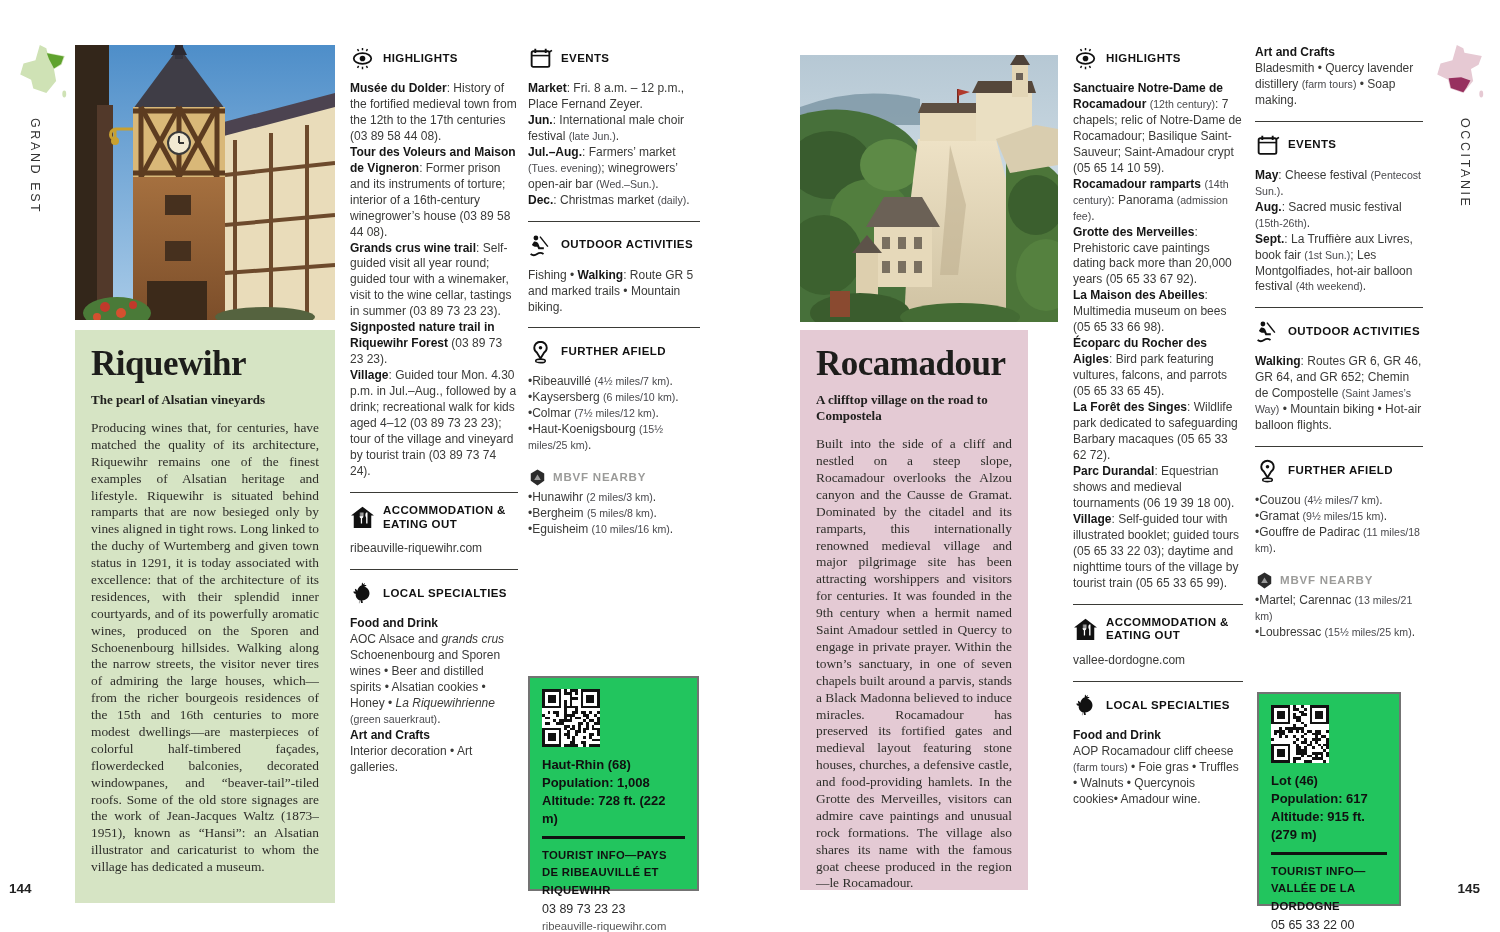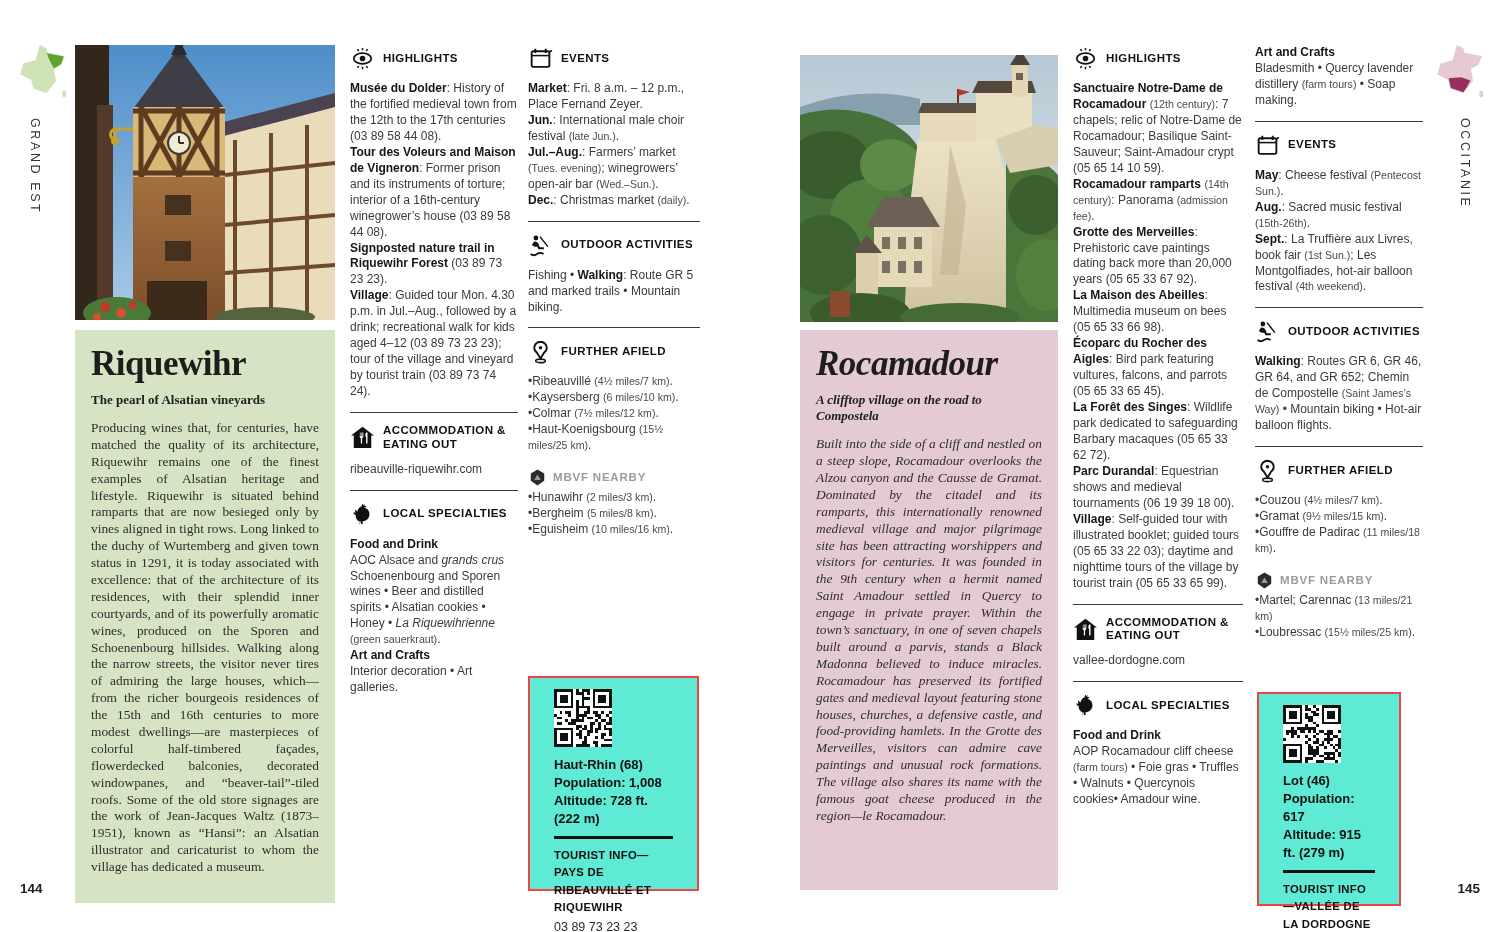--- a/index.html
+++ b/index.html
@@ -11,33 +11,33 @@
   .map-icon{position:absolute;width:50px;height:60px;}
   .map-left{left:17px;top:44px;}
   .map-right{right:16px;top:44px;}
   .side-tab{
     position:absolute;writing-mode:vertical-rl;font-size:12.5px;color:#333;
     letter-spacing:2.6px;white-space:nowrap;
   }
   .tab-left{left:28px;top:118px;}
   .tab-right{right:28px;top:118px;}
   .page-number{position:absolute;bottom:36px;font-size:13.5px;font-weight:bold;color:#222;}
-  .pg-left{left:20px;}
+  .pg-left{left:9px;}
   .pg-right{right:20px;}
 
   
   .photo{position:absolute;overflow:hidden;}
   .photo svg{display:block;}
   .photo-left{left:75px;top:45px;width:260px;height:275px;}
   .photo-right{left:800px;top:55px;width:258px;height:267px;}
 
   
   .intro-box{position:absolute;box-sizing:border-box;padding:16px 16px 26px;}
   .box-green{left:75px;top:330px;width:260px;height:573px;background:#d6e4c4;}
-  .box-pink{left:800px;top:330px;width:258px;height:560px;background:#e4cad4;font-style:italic;}
+  .box-pink{left:800px;top:330px;width:228px;height:560px;background:#e4cad4;}
   .intro-title{
     font-family:"Liberation Serif",serif;font-weight:bold;font-size:35px;
     color:#1d1d1b;margin:0 0 9px;letter-spacing:-0.5px;line-height:1.05;
   }
   .intro-sub{
     font-family:"Liberation Serif",serif;font-weight:bold;font-size:13px;
     color:#20201e;margin:0 0 12px;line-height:1.25;
   }
   .intro-text{
     font-family:"Liberation Serif",serif;font-size:13.4px;line-height:1.26;
@@ -62,22 +62,22 @@
   .blk-header.gray .blk-label{color:#9b9b99;letter-spacing:.8px;}
   .blk-header.gray .blk-icon svg{width:19px;height:19px;}
 
   .blk-p{font-size:12px;line-height:1.33;color:#3a3a38;margin:0;}
   .seg-b{font-weight:bold;color:#161616;}
   .seg-i{font-style:italic;}
   .seg-sm{font-size:10.6px;color:#4a4a4e;}
 
   
   .info-box{
-    position:absolute;background:#5eead4;border:2px solid #ef4444;
-    box-sizing:border-box;padding:11px 24px 9px;
+    position:absolute;background:#22c55e;border:2px solid #737373;
+    box-sizing:border-box;padding:11px 12px 9px;
   }
   .info-left{left:528px;top:676px;width:171px;height:215px;}
   .info-right{left:1257px;top:692px;width:144px;height:214px;}
   .qr{width:58px;height:58px;margin-bottom:9px;}
   .qr svg{display:block;width:100%;height:100%;}
   .info-line{font-weight:bold;font-size:13px;color:#101010;line-height:1.38;}
   .info-rule{border-top:3px solid #111;margin:8px 0 8px;}
   .info-tourist{font-weight:bold;font-size:11.3px;letter-spacing:.3px;line-height:1.55;color:#101010;margin-bottom:3px;}
   .info-phone{font-size:12.5px;color:#2a2a2a;margin-bottom:2px;}
   .info-url{font-size:11.3px;color:#565656;line-height:1.55;}
@@ -183,20 +183,21 @@
         <svg viewBox="0 0 24 24" fill="none">
           <ellipse cx="12" cy="12" rx="8.4" ry="5.2" stroke="#111" stroke-width="1.7"></ellipse>
           <circle cx="12" cy="12" r="2.7" fill="#111"></circle>
           <path d="M12 4v-2.2M8.3 4.8 7.2 3M15.7 4.8 16.8 3M12 20v2.2M8.3 19.2 7.2 21M15.7 19.2 16.8 21" stroke="#111" stroke-width="1.4"></path>
         </svg>
       </span>
       <span class="blk-label">HIGHLIGHTS</span>
     </div>
     <p class="blk-p"><span class="seg-b">Musée du Dolder</span><span>: History of the fortified medieval town from the 12th to the 17th centuries (03 89 58 44 08).</span></p>
     <p class="blk-p"><span class="seg-b">Tour des Voleurs and Maison de Vigneron</span><span>: Former prison and its instruments of torture; interior of a 16th-century winegrower’s house (03 89 58 44 08).</span></p>
+    <p class="blk-p"><span class="seg-b">Grands crus wine trail</span><span>: Self-guided visit all year round; guided tour with a winemaker, visit to the wine cellar, tastings in summer (03 89 73 23 23).</span></p>
     <p class="blk-p"><span class="seg-b">Signposted nature trail in Riquewihr Forest</span><span> (03 89 73 23 23).</span></p>
     <p class="blk-p"><span class="seg-b">Village</span><span>: Guided tour Mon. 4.30 p.m. in Jul.–Aug., followed by a drink; recreational walk for kids aged 4–12 (03 89 73 23 23); tour of the village and vineyard by tourist train (03 89 73 74 24).</span></p>
     <div class="divider"></div>
     <div class="blk-header">
       <span class="blk-icon">
         <svg viewBox="0 0 24 24">
           <path d="M12 1.6 23 10h-2.6v12H3.6V10H1z" fill="#111"></path>
           <path d="M9.2 7.2v3.9c0 .8.5 1.4 1.2 1.6v5h1.2v-5c.7-.2 1.2-.8 1.2-1.6V7.2h-.9v3.6h-.8V7.2h-1v3.6h-.8V7.2z" fill="#fff"></path>
           <path d="M15.6 7.2c-.9.9-1.1 2.6-.5 4.1l.4.9v5.5h1.3V7.2z" fill="#fff"></path>
         </svg>

